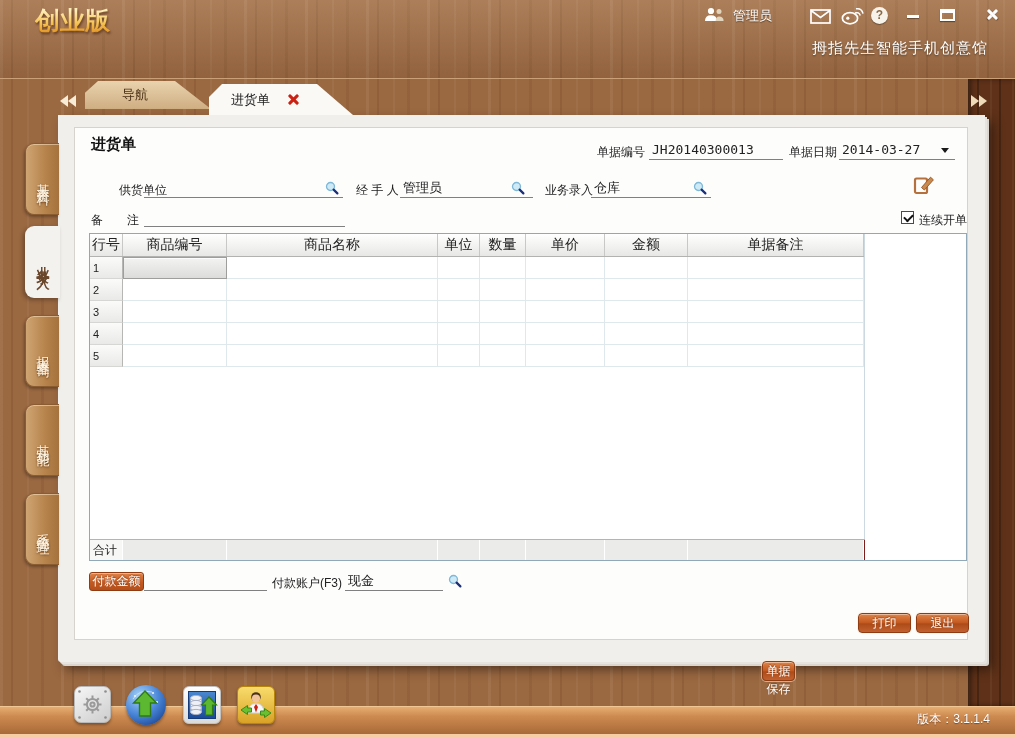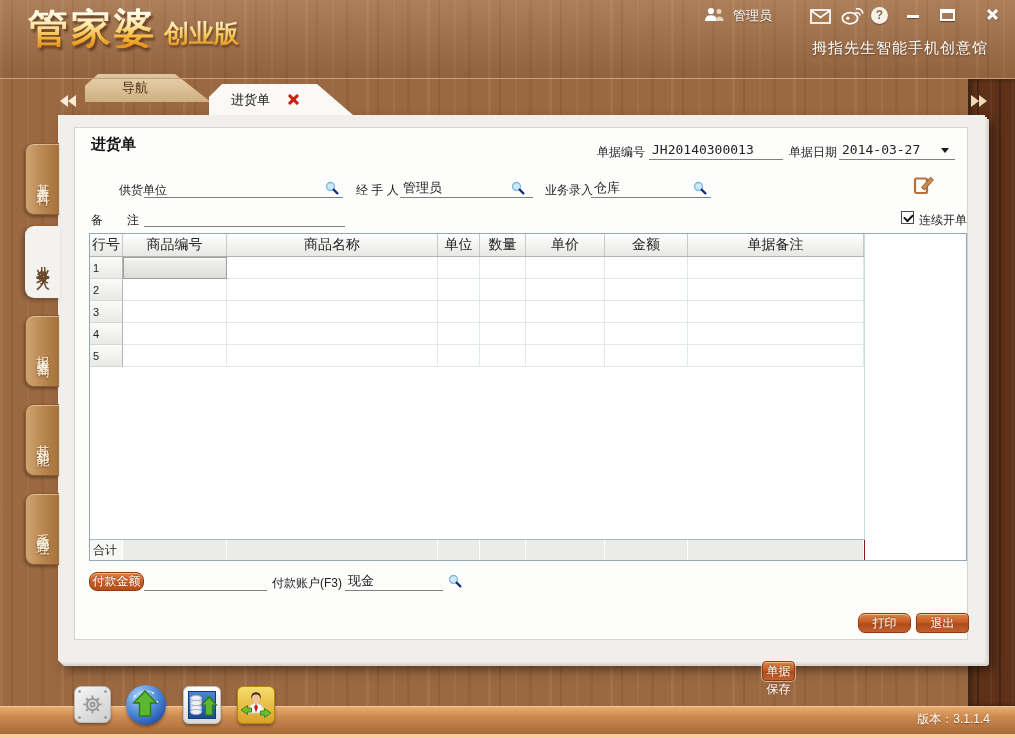--- a/index.html
+++ b/index.html
@@ -44,21 +44,21 @@
   .xmark.white::before,.xmark.white::after { background:#fff; box-shadow:0 1px 1px rgba(0,0,0,.35); }
   .store-name { position:absolute; right:27px; top:39px; color:#fff; font-size:15px;
     letter-spacing:1px; text-shadow:0 1px 2px rgba(0,0,0,.45); }
   
   .tri { width:0; height:0; border-top:6px solid transparent; border-bottom:6px solid transparent; display:inline-block; }
   .tri.l { border-right:8px solid #f8ecd6; } .tri.r { border-left:8px solid #eedab8; }
   .scroll-left { position:absolute; left:60px; top:95px; z-index:5; display:flex; cursor:pointer; }
   .scroll-right { position:absolute; left:971px; top:95px; z-index:5; display:flex; cursor:pointer; }
   .tab { position:absolute; display:flex; align-items:center; font-size:13px; cursor:pointer;
     clip-path:polygon(0 100%, 0 42%, 13px 0, calc(100% - 36px) 0, 100% 100%); }
-  .tab-nav { left:85px; top:74px; width:126px; height:28px; justify-content:center;
+  .tab-nav { left:85px; top:81px; width:126px; height:28px; justify-content:center;
     padding-right:26px; color:#4a3016;
     background:linear-gradient(180deg,#e9d3ae,#cfae82); }
   .tab-active { left:209px; top:84px; width:144px; height:31px; z-index:3;
     padding-left:22px; gap:17px; color:#1c1c1c; background:#faf9f6; }
   
   .dark-plank { position:absolute; left:968px; top:79px; width:47px; height:627px; z-index:1;
     background-color:#5e3118;
     background-image:repeating-linear-gradient(90deg, rgba(255,220,190,.06) 0 2px, transparent 2px 9px, rgba(0,0,0,.25) 9px 11px, transparent 11px 22px);
     box-shadow:inset 3px 0 5px rgba(0,0,0,.45); }
   .shelf { position:absolute; left:0; top:706px; width:1015px; height:28px; z-index:2;
@@ -111,21 +111,21 @@
     padding-left:3px; cursor:pointer; }
   .dcell { border-right:1px solid #dfe8ed; border-bottom:1px solid #dfe8ed; cursor:cell; }
   .dcell.sel { background:linear-gradient(180deg,#f3f3f2,#dcdcda); border:1px solid #9e9e9c;
     box-shadow:inset 0 1px 0 #fcfcfc; }
   .trow { position:absolute; bottom:0; left:0; width:775px; height:21px;
     border-top:1px solid #a9b7c0; display:flex; background:#7f1d1d; }
   .tcell { background:#ebebe9; border-right:1px solid #ffffff; }
   .tcell.first { background:#f7f7f5; font-size:12px; color:#222; display:flex; align-items:center; padding-left:3px; }
   .w0{width:33px}.w1{width:104px}.w2{width:211px}.w3{width:42px}.w4{width:46px}.w5{width:79px}.w6{width:83px}.w7{width:176px}
   
-  .chip { position:absolute; left:14px; top:444px; width:55px; height:19px; border-radius:8px;
+  .chip { position:absolute; left:14px; top:444px; width:55px; height:19px; border-radius:3px;
     background:linear-gradient(180deg,#e0834a 0%,#c35a22 55%,#b54e1a 100%);
     border:1px solid #8f3c12; color:#fff; font-size:12px; text-align:center; line-height:17px;
     text-shadow:0 -1px 1px rgba(90,40,10,.5); box-shadow:inset 0 1px 0 rgba(255,255,255,.4); }
   .btn-rust { position:absolute; height:20px; border-radius:4px; cursor:pointer;
     background:linear-gradient(180deg,#e08448 0%,#c35a22 48%,#ad4b18 55%,#c2halt6030 100%);
     background:linear-gradient(180deg,#e08448 0%,#c35a22 48%,#ad4b18 55%,#c26030 100%);
     border:1px solid #8f3c12; color:#fff; font-size:12px; text-align:center; line-height:18px;
     text-shadow:0 -1px 1px rgba(90,40,10,.55);
     box-shadow:0 0 0 1px rgba(255,235,215,.55), inset 0 1px 0 rgba(255,255,255,.45); }
   
@@ -140,21 +140,20 @@
   .db-inner { position:absolute; left:4px; top:4px; right:4px; bottom:4px;
     background:linear-gradient(180deg,#4a86d0,#1a4a9a); border:1px solid #143a7a; }
   .user-bg { left:237px; top:686px; width:38px; height:38px; border-radius:6px; border:1px solid #b8860b;
     background:linear-gradient(180deg,#f8dc6c,#d9a226); box-shadow:0 2px 3px rgba(0,0,0,.35); }
 </style>
 </head>
 <body>
 
 <div class="header">
   <div class="logo-wrap">
-    <span class="logo-main">管家婆</span>
     <span class="logo-sub">创业版</span>
   </div>
   <div class="user-group">
     <span>
       <svg width="22" height="15" viewBox="0 0 22 15">
         <circle cx="7" cy="4" r="3.1" fill="#fff"></circle>
         <path d="M1 14 Q1 8.2 7 8.2 Q13 8.2 13 14 Z" fill="#fff"></path>
         <circle cx="15" cy="4.6" r="2.5" fill="#e3d5bd"></circle>
         <path d="M11.6 14 Q12 9.4 15 9.4 Q19.6 9.4 19.6 14 Z" fill="#e3d5bd"></path>
       </svg>
@@ -360,21 +359,21 @@
       <span>现金</span>
     </div>
     <span class="mag" style="position:absolute; left:373px; top:446px;">
       <svg width="14" height="14" viewBox="0 0 14 14">
         <circle cx="5.5" cy="5.5" r="4" fill="#cdeaf6" stroke="#7fb8d8" stroke-width="1.3"></circle>
         <line x1="8.6" y1="8.6" x2="12.4" y2="12.4" stroke="#1a2f7a" stroke-width="2.2" stroke-linecap="round"></line>
       </svg>
     </span>
 
     <div class="btn-rust" style="left:687px; top:485px; width:33px;margin-top:48px;">单据保存</div>
-    <div class="btn-rust" style="left:783px; top:485px; width:53px;border-radius:7px;">打印</div>
+    <div class="btn-rust" style="left:783px; top:485px; width:53px;">打印</div>
     <div class="btn-rust" style="left:841px; top:485px; width:53px;">退出</div>
   </div>
 </div>
 
 <div class="tb-icon gear-bg">
   <svg width="35" height="35" viewBox="0 0 35 35">
     <circle cx="4.5" cy="4.5" r="1.3" fill="#8e8e8e"></circle>
       <circle cx="30.5" cy="4.5" r="1.3" fill="#8e8e8e"></circle>
     <circle cx="4.5" cy="30.5" r="1.3" fill="#8e8e8e"></circle>
       <circle cx="30.5" cy="30.5" r="1.3" fill="#8e8e8e"></circle>

